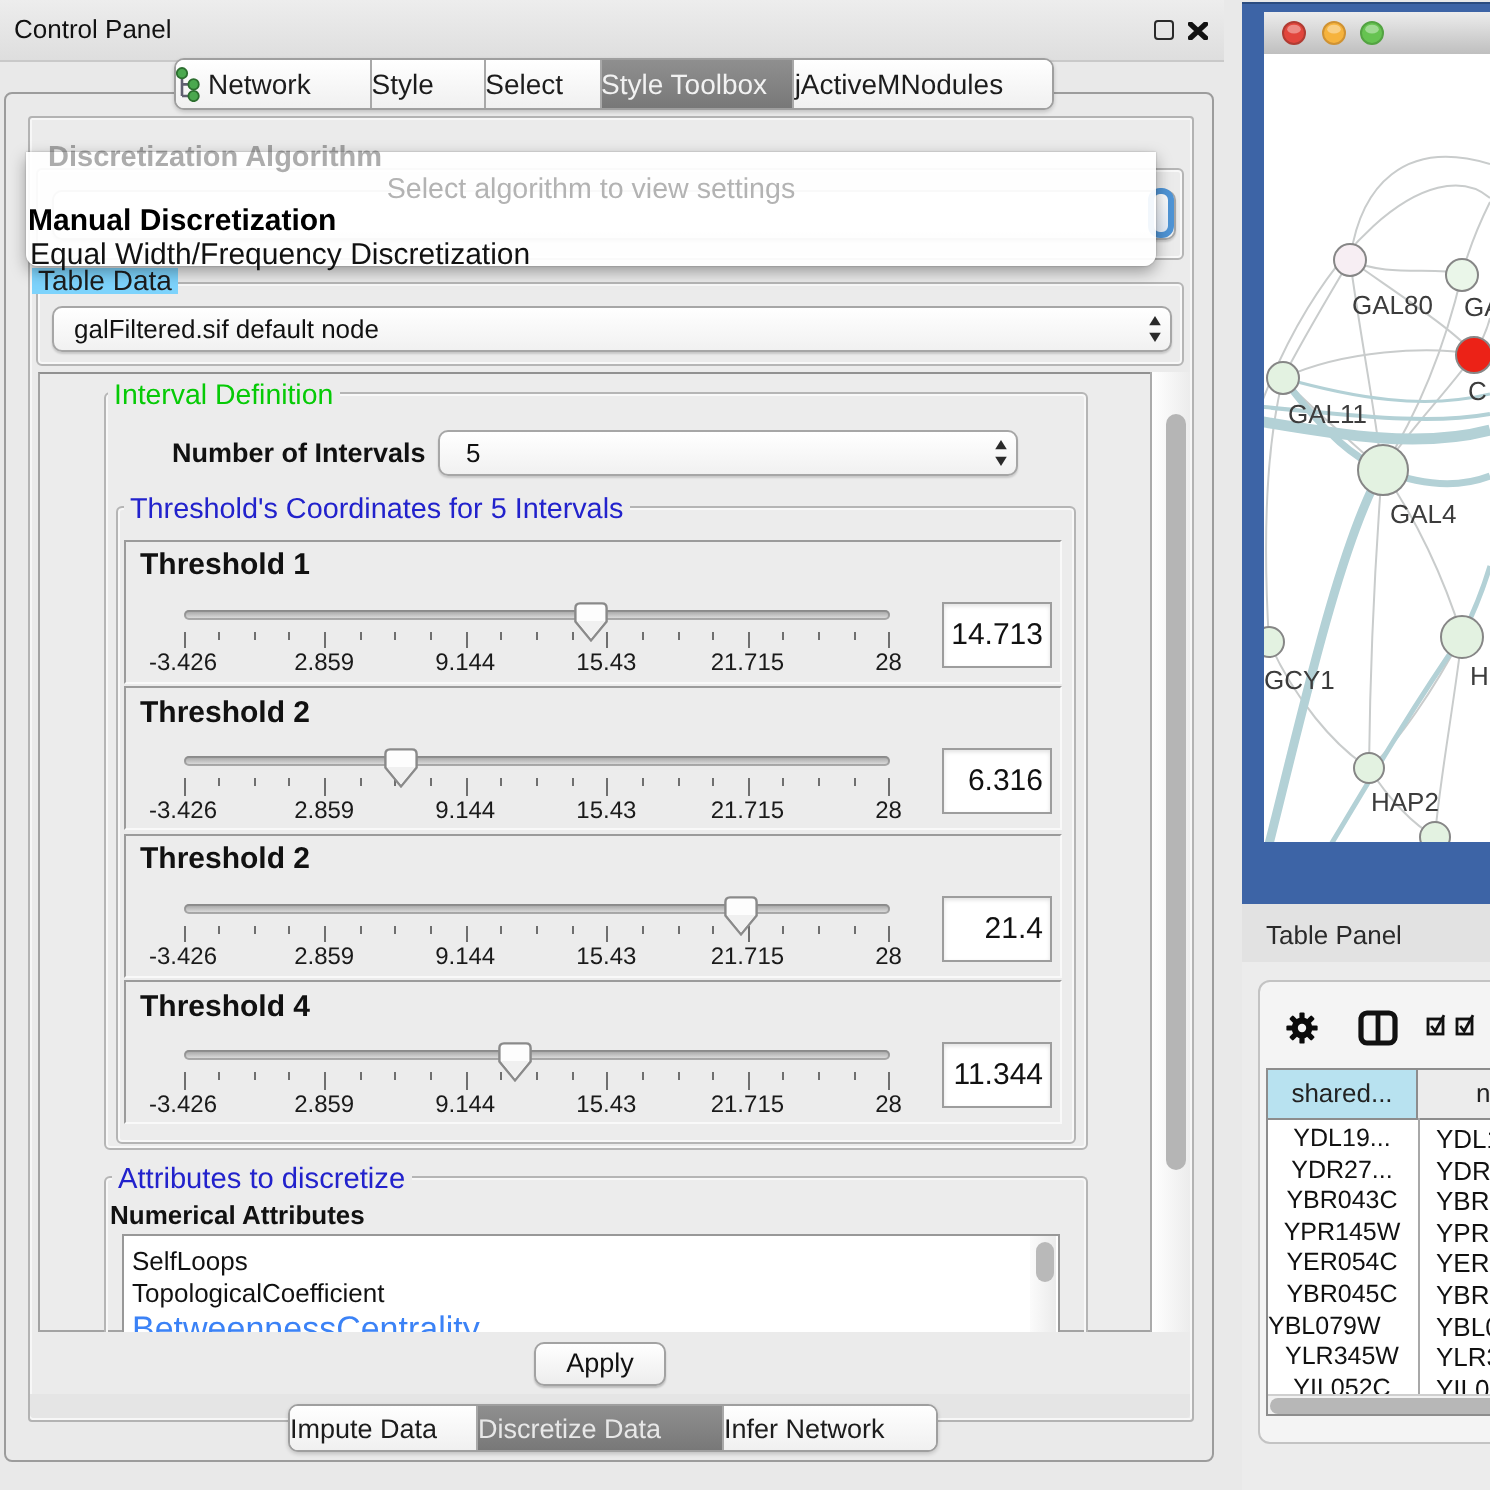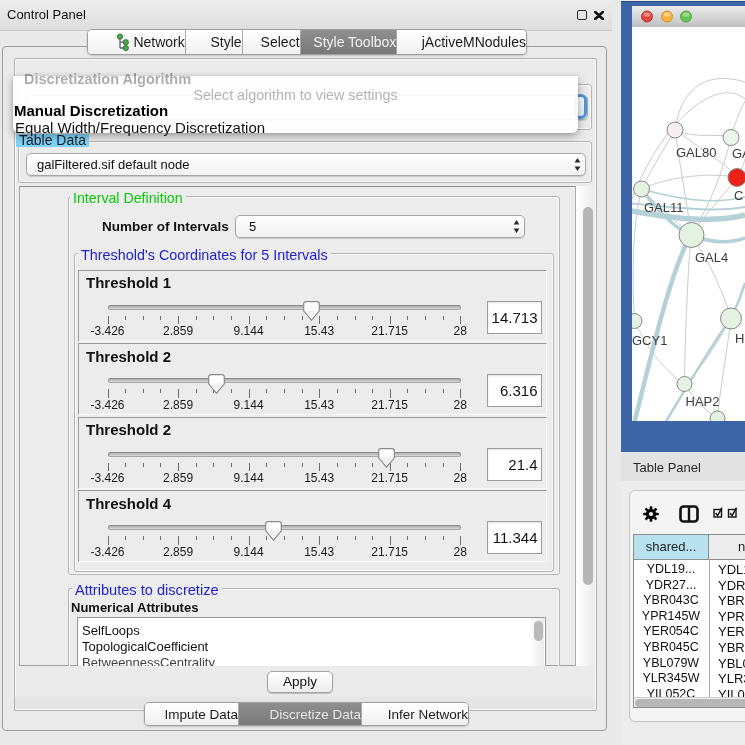--- a/index.html
+++ b/index.html
@@ -8,21 +8,21 @@
        -webkit-font-smoothing:antialiased;}
   .abs{position:absolute;}
   
   #cpbar{left:0;top:0;width:612px;height:30px;
     background:linear-gradient(#ededed,#dedede);
     border-bottom:1px solid #c9c9c9;}
   #cpbar .t{position:absolute;left:7px;top:0;line-height:29px;font-size:13px;color:#111;text-align:center;}
   
   .seg{position:absolute;display:flex;background:#fff;border:1px solid #9f9f9f;
        border-radius:5px;overflow:hidden;box-shadow:0 1px 2px rgba(0,0,0,.18);}
-  .seg .s{display:flex;align-items:center;justify-content:flex-end;
+  .seg .s{display:flex;align-items:center;justify-content:flex-start;
        font-size:14px;color:#1c1c1c;background:linear-gradient(#ffffff,#f0f0f0);
        border-right:1px solid #a8a8a8;box-sizing:border-box;}
   .seg .s:last-child{border-right:none;}
   .seg .sel{background:linear-gradient(#8f8f8f,#787878);color:#f2f2f2;}
   
   #outer{left:2px;top:46px;width:603px;height:683px;border:1px solid #9c9c9c;
      border-radius:4px;background:#eaeaea;}
   #inner{left:14px;top:58px;width:581px;height:651px;border:1px solid #b3b3b3;
      box-shadow:inset 0 0 0 1px #f7f7f7;background:#ebebeb;border-radius:2px;}
   .group{position:absolute;border:1px solid #b5b5b5;border-radius:3px;
@@ -88,21 +88,21 @@
     <path d="M3.5 0 L6.4 4.6 H0.6 Z" fill="#2a2a2a"></path>
       <path d="M3.5 13 L6.4 8.4 H0.6 Z" fill="#2a2a2a"></path>
   </svg>
 </div>
 
 <div class="abs" id="viewport" style="left:19px;top:186px;width:556px;height:480px;background:#ececec;border-top:1px solid #919191;border-left:1px solid #a3a3a3;border-bottom:1px solid #a3a3a3;box-sizing:border-box;overflow:hidden;"></div>
 
 <div class="abs" style="left:575px;top:186px;width:20px;height:480px;background:linear-gradient(to right,#ffffff,#ececec);border-left:1px solid #ababab;box-sizing:border-box;"></div>
 <div class="abs" style="left:583px;top:207px;width:10px;height:378px;border-radius:5px;background:#b5b5b5;"></div>
 
-<div class="abs" id="vc" style="left:19px;top:186px;width:556px;height:480px;overflow:hidden;padding-left:16px;">
+<div class="abs" id="vc" style="left:19px;top:186px;width:556px;height:480px;overflow:hidden;">
 <div style="position:relative;left:0;top:0;width:556px;height:600px;">
 
   <div class="group" style="left:33px;top:10px;width:490px;height:377px;"></div>
   <div class="gtitle" style="left:35px;top:6px;background:#ececec;color:#06ca06;font-size:14.2px;">Interval Definition</div>
   <div class="abs b" style="left:67px;top:33px;font-size:13.5px;color:#111;">Number of Intervals</div>
   <div class="combo" style="left:200px;top:29px;width:288px;height:21px;">
     <span class="cv" style="left:13px;line-height:21px;">5</span>
     <svg style="top:4px;" width="7" height="13" viewBox="0 0 7 13">
       <path d="M3.5 0 L6.4 4.6 H0.6 Z" fill="#2a2a2a"></path>
           <path d="M3.5 13 L6.4 8.4 H0.6 Z" fill="#2a2a2a"></path>
@@ -264,21 +264,21 @@
           <span>11.344</span>
         </div>
       </div>
 
   <div class="group" style="left:33px;top:402px;width:490px;height:150px;border-bottom:none;"></div>
   <div class="gtitle" style="left:37px;top:397.5px;background:#ececec;color:#2222cc;font-size:14.6px;">Attributes to discretize</div>
   <div class="abs b" style="left:36px;top:414px;font-size:13px;color:#111;">Numerical Attributes</div>
   <div class="abs" style="left:42px;top:431px;width:469px;height:120px;background:#fff;border:1px solid #989898;box-sizing:border-box;">
     <div style="position:absolute;left:4px;top:5px;font-size:13px;color:#111;">SelfLoops</div>
     <div style="position:absolute;left:4px;top:21px;font-size:13px;color:#111;">TopologicalCoefficient</div>
-    <div style="position:absolute;left:4px;top:37px;font-size:13px;color:#404040;">BetweennessCentrality</div>
+    <div style="position:absolute;left:4px;top:37px;font-size:17px;color:#3b82f6;">BetweennessCentrality</div>
     <div style="position:absolute;right:1px;top:0;width:13px;height:119px;background:linear-gradient(to right,#fbfbfb,#ebebeb);"></div>
     <div style="position:absolute;right:2.5px;top:3px;width:9px;height:20px;border-radius:4.5px;background:#b9b9b9;"></div>
   </div>
 </div>
 </div>
 
 <div class="abs" style="left:267px;top:671px;width:66px;height:22px;border:1px solid #a2a2a2;border-radius:5px;background:linear-gradient(#ffffff,#ededed);box-shadow:0 1px 1px rgba(0,0,0,.2);box-sizing:border-box;text-align:center;font-size:13.5px;line-height:20px;color:#111;">Apply</div>
 
 <div class="abs" style="left:15px;top:697px;width:580px;height:12px;background:#e5e5e5;border-radius:0 0 2px 2px;"></div>
 
@@ -394,21 +394,21 @@
       <div style="position:absolute;left:0;top:42.6px;width:74px;height:15.6px;text-align:center;font-size:12.5px;line-height:15.6px;color:#111;">YDR27...</div>
       <div style="position:absolute;left:84px;top:42.6px;font-size:13px;line-height:15.6px;color:#111;">YDR2</div>
       <div style="position:absolute;left:0;top:58.2px;width:74px;height:15.6px;text-align:center;font-size:12.5px;line-height:15.6px;color:#111;">YBR043C</div>
       <div style="position:absolute;left:84px;top:58.2px;font-size:13px;line-height:15.6px;color:#111;">YBR0</div>
       <div style="position:absolute;left:0;top:73.8px;width:74px;height:15.6px;text-align:center;font-size:12.5px;line-height:15.6px;color:#111;">YPR145W</div>
       <div style="position:absolute;left:84px;top:73.8px;font-size:13px;line-height:15.6px;color:#111;">YPR1</div>
       <div style="position:absolute;left:0;top:89.4px;width:74px;height:15.6px;text-align:center;font-size:12.5px;line-height:15.6px;color:#111;">YER054C</div>
       <div style="position:absolute;left:84px;top:89.4px;font-size:13px;line-height:15.6px;color:#111;">YER0</div>
       <div style="position:absolute;left:0;top:105.0px;width:74px;height:15.6px;text-align:center;font-size:12.5px;line-height:15.6px;color:#111;">YBR045C</div>
       <div style="position:absolute;left:84px;top:105.0px;font-size:13px;line-height:15.6px;color:#111;">YBR0</div>
-      <div style="position:absolute;left:0;top:120.6px;width:74px;height:15.6px;text-align:center;font-size:12.5px;line-height:15.6px;color:#111;">YBL079W</div>
+      <div style="position:absolute;left:0;top:120.6px;width:74px;height:15.6px;text-align:left;font-size:12.5px;line-height:15.6px;color:#111;">YBL079W</div>
       <div style="position:absolute;left:84px;top:120.6px;font-size:13px;line-height:15.6px;color:#111;">YBL0</div>
       <div style="position:absolute;left:0;top:136.2px;width:74px;height:15.6px;text-align:center;font-size:12.5px;line-height:15.6px;color:#111;">YLR345W</div>
       <div style="position:absolute;left:84px;top:136.2px;font-size:13px;line-height:15.6px;color:#111;">YLR3</div>
       <div style="position:absolute;left:0;top:151.8px;width:74px;height:15.6px;text-align:center;font-size:12.5px;line-height:15.6px;color:#111;">YIL052C</div>
       <div style="position:absolute;left:84px;top:151.8px;font-size:13px;line-height:15.6px;color:#111;">YIL0</div>
     </div>
   <div style="position:absolute;left:0px;top:162px;width:112px;height:11px;background:#f2f2f2;border-top:1px solid #cfcfcf;">
     <div style="position:absolute;left:1px;top:1px;width:111px;height:8px;border-radius:4px 0 0 4px;background:#b7b7b7;"></div>
   </div>
 </div>

